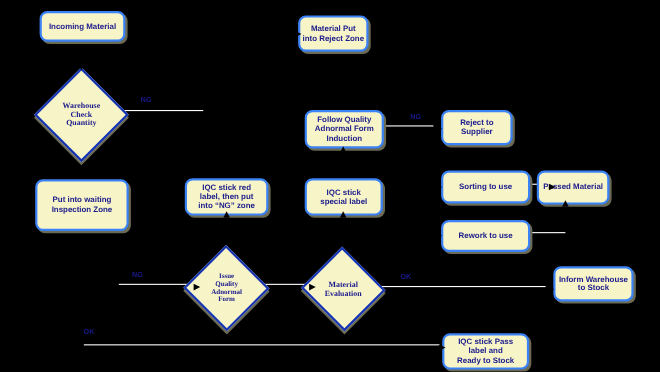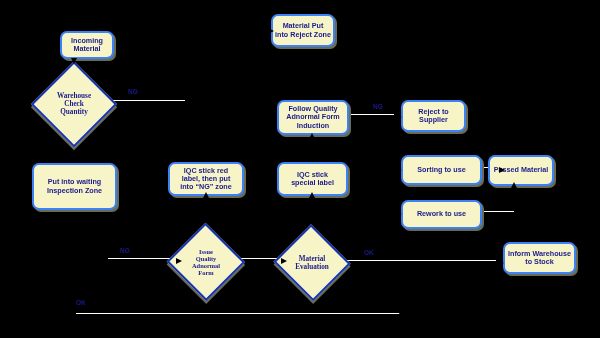--- a/index.html
+++ b/index.html
@@ -149,21 +149,21 @@
   <div class="ln h" style="left:481px;top:320px;width:36px;"></div>
   <div class="ln v" style="left:515px;top:288px;height:34px;"></div>
   <div class="arrow a-up" style="left:511.5px;top:284px;"></div>
 
   <div class="elabel" style="left:128px;top:88px;">NG</div>
   <div class="elabel" style="left:120px;top:247px;">NG</div>
   <div class="elabel" style="left:76px;top:299px;">OK</div>
   <div class="elabel" style="left:373px;top:103px;">NG</div>
   <div class="elabel" style="left:364px;top:249px;">OK</div>
 
-  <div class="node box" style="left:36px;top:31px;width:54px;height:28px;margin-left:24px;">
+  <div class="node box" style="left:36px;top:10px;width:78px;height:28px;">
     <span class="txt">Incoming Material</span>
   </div>
 
   <div class="node diamond" style="left:34px;top:64px;width:80px;height:80px;">
     <span class="dshape"></span>
     <span class="txt" style="white-space:pre-line;">Warehouse
 Check
 Quantity</span>
   </div>
 
@@ -224,14 +224,19 @@
 
   <div class="node box" style="left:488px;top:155px;width:66px;height:31px;">
     <span class="txt">Passed Material</span>
   </div>
 
   <div class="node box" style="left:503px;top:242px;width:73px;height:32px;">
     <span class="txt" style="white-space:pre-line;">Inform Warehouse
 to Stock</span>
   </div>
 
+  <div class="node box" style="left:402px;top:303px;width:79px;height:33px;">
+    <span class="txt" style="white-space:pre-line;">IQC stick Pass
+label and
+Ready to Stock</span>
+  </div>
 
 </div>
 
 </body></html>

